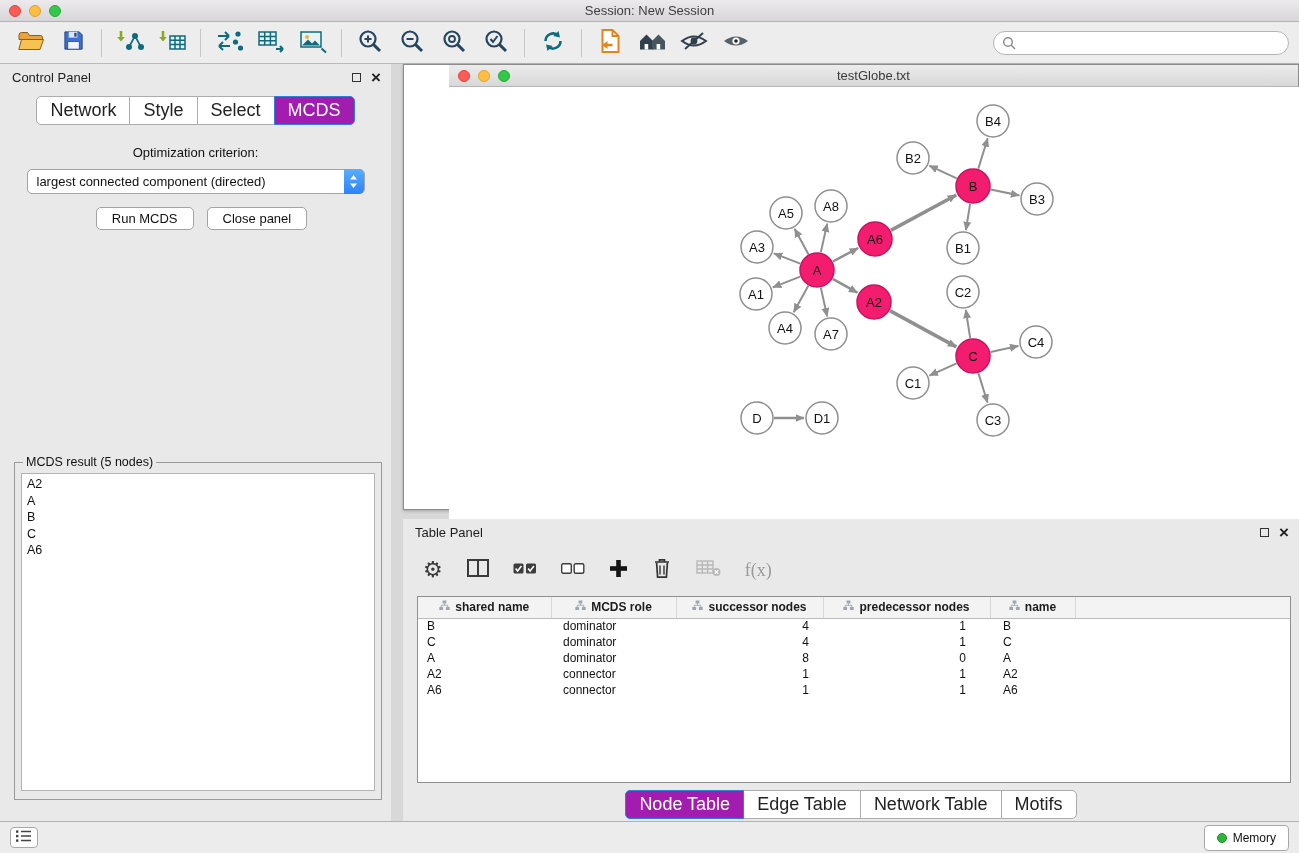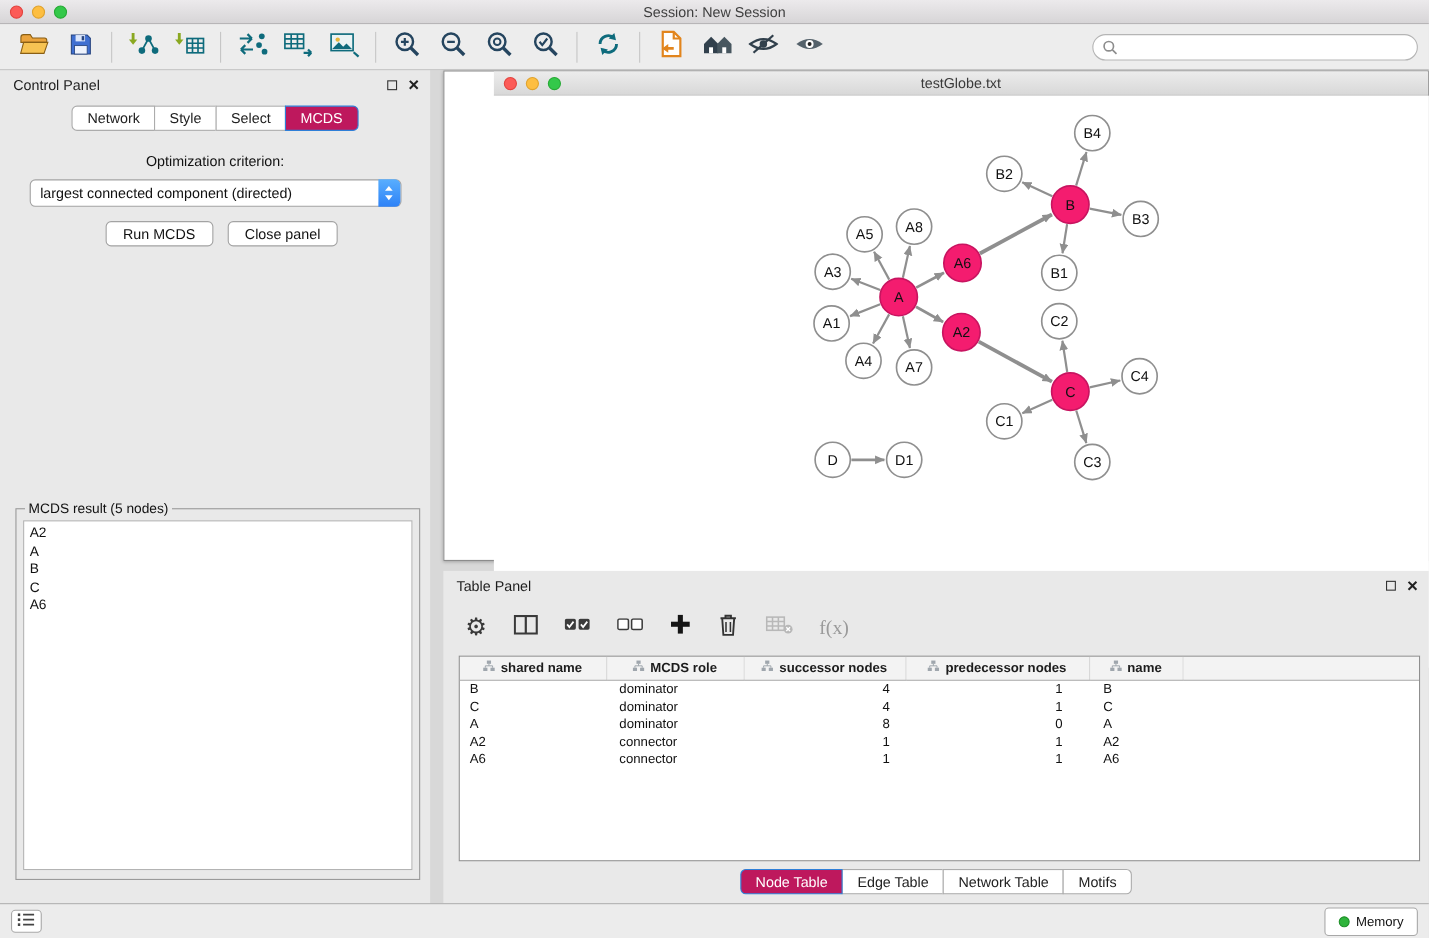--- a/index.html
+++ b/index.html
@@ -40,25 +40,25 @@
   .panel-header { height:27px; display:flex; align-items:center;
     padding:0 10px 0 12px; font-size:13px; color:#1d1d1d; }
   .panel-header .ph-icons { margin-left:auto; display:flex; align-items:center; gap:10px; }
   .float-box { width:9px; height:9px; border:1.5px solid #333; display:inline-block; }
   .close-x { font-size:17px; font-weight:bold; color:#222; line-height:10px; }
 
   
   .control-panel { position:absolute; left:0; top:0; width:391px; bottom:0;
     background:#e9e9e9; }
   .seg-tabs { display:flex; justify-content:center; margin-top:5px; }
-  .seg-tab { font-size:13px; color:#222; background:#fff;
+  .seg-tab { font-size:18px; color:#222; background:#fff;
     border:1px solid #acacac; padding:3px 13px; margin-left:-1px; white-space:nowrap; }
   .seg-tab:first-child { border-radius:5px 0 0 5px; margin-left:0; }
   .seg-tab:last-child  { border-radius:0 5px 5px 0; }
-  .seg-tab.selected { background:#be185d; border-color:#2e7fd8; color:#fff;
+  .seg-tab.selected { background:#a21caf; border-color:#2e7fd8; color:#fff;
     position:relative; z-index:1; }
   .opt-label { text-align:center; margin-top:20px; font-size:13px; color:#111; }
   .dropdown { width:338px; height:25px; margin:9px auto 0; background:#fff;
     border:1px solid #a3a3a3; border-radius:5px; display:flex; align-items:center;
     font-size:13px; color:#111; padding-left:9px; position:relative; }
   .dd-stepper { position:absolute; right:0; top:-1px; width:20px; height:25px;
     background:linear-gradient(#58aefe,#2e82f7); border-radius:0 5px 5px 0;
     display:flex; align-items:center; justify-content:center; }
   .btn-row { display:flex; justify-content:center; gap:13px; margin-top:13px;padding-left:12px; }
   .push-btn { background:#fff; border:1px solid #a3a3a3; border-radius:5px;

